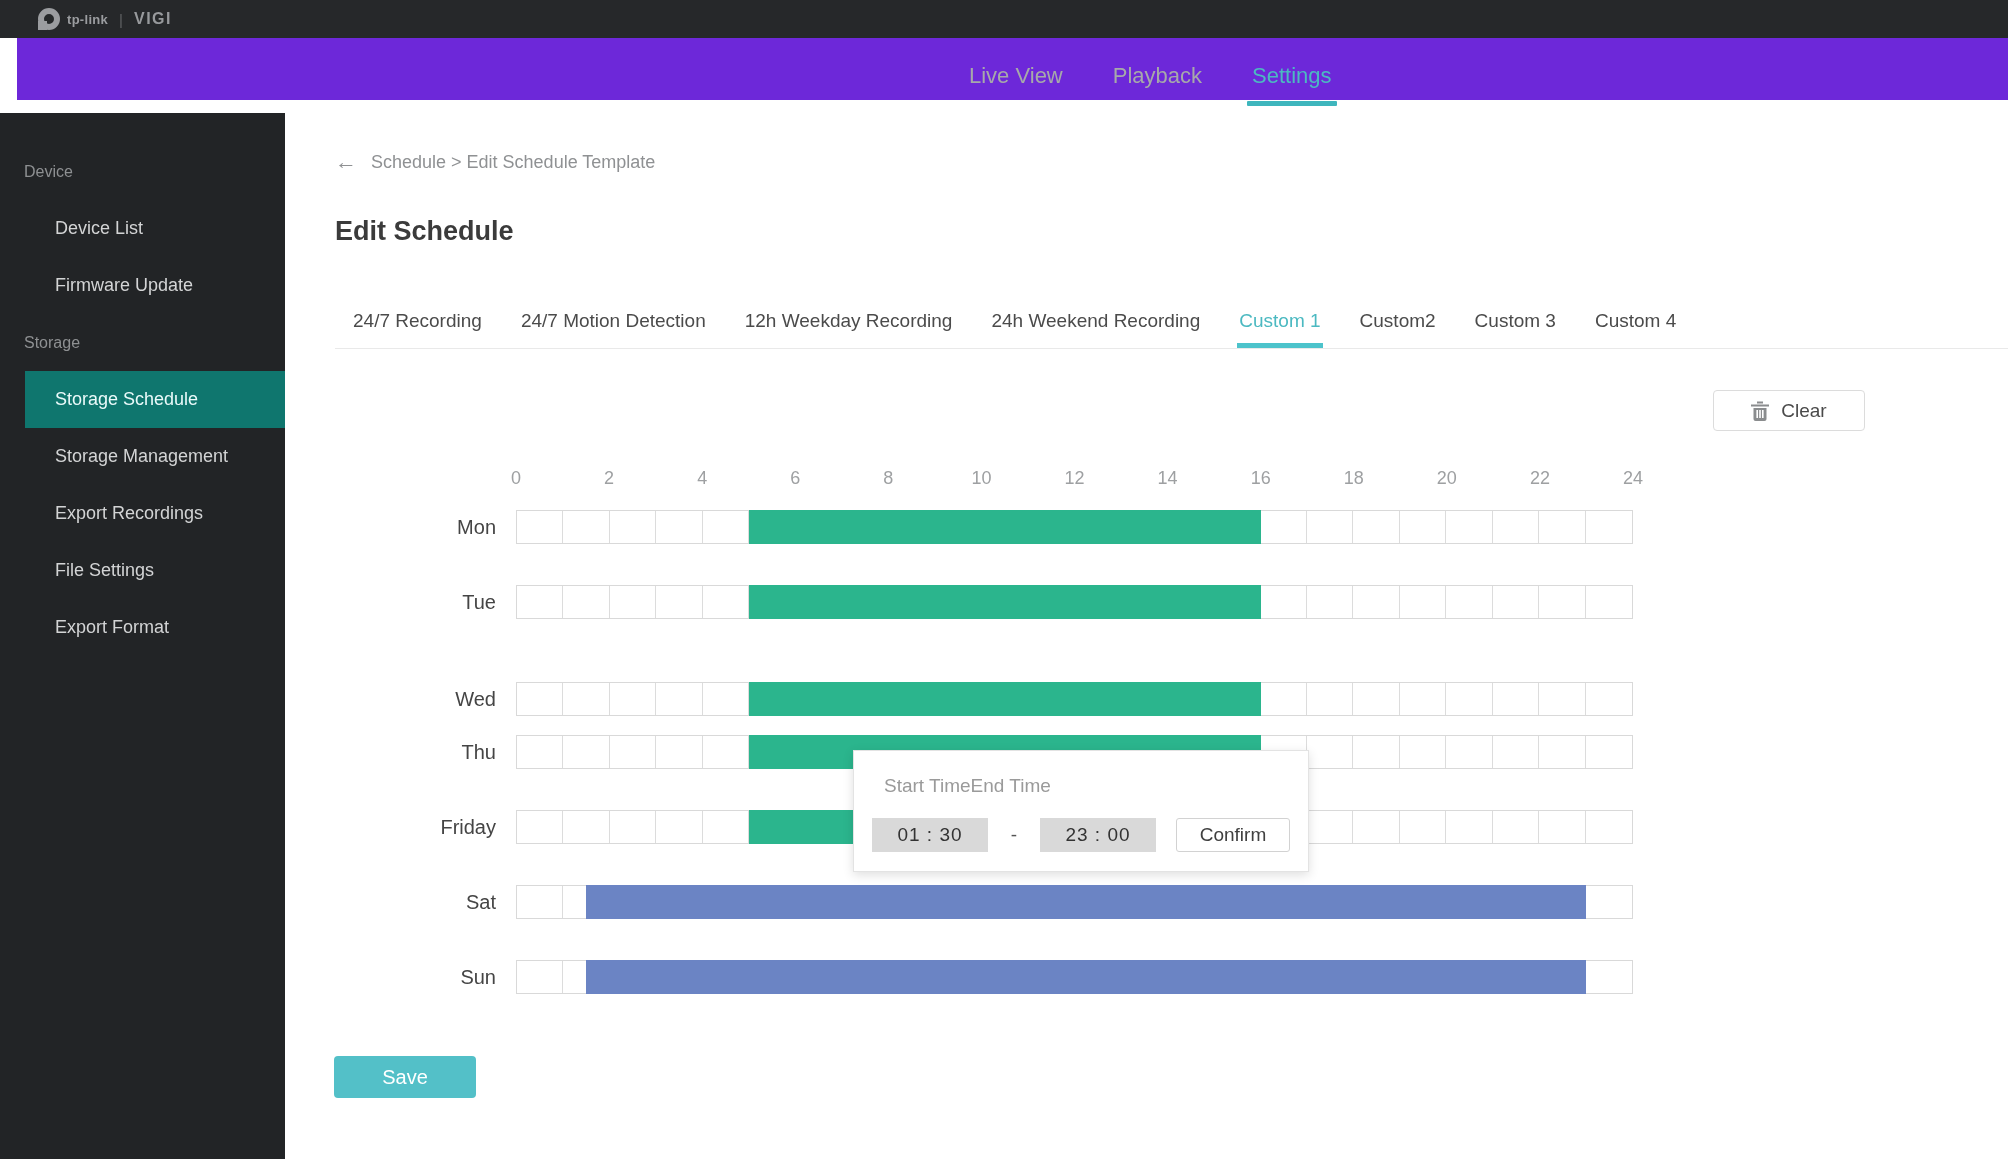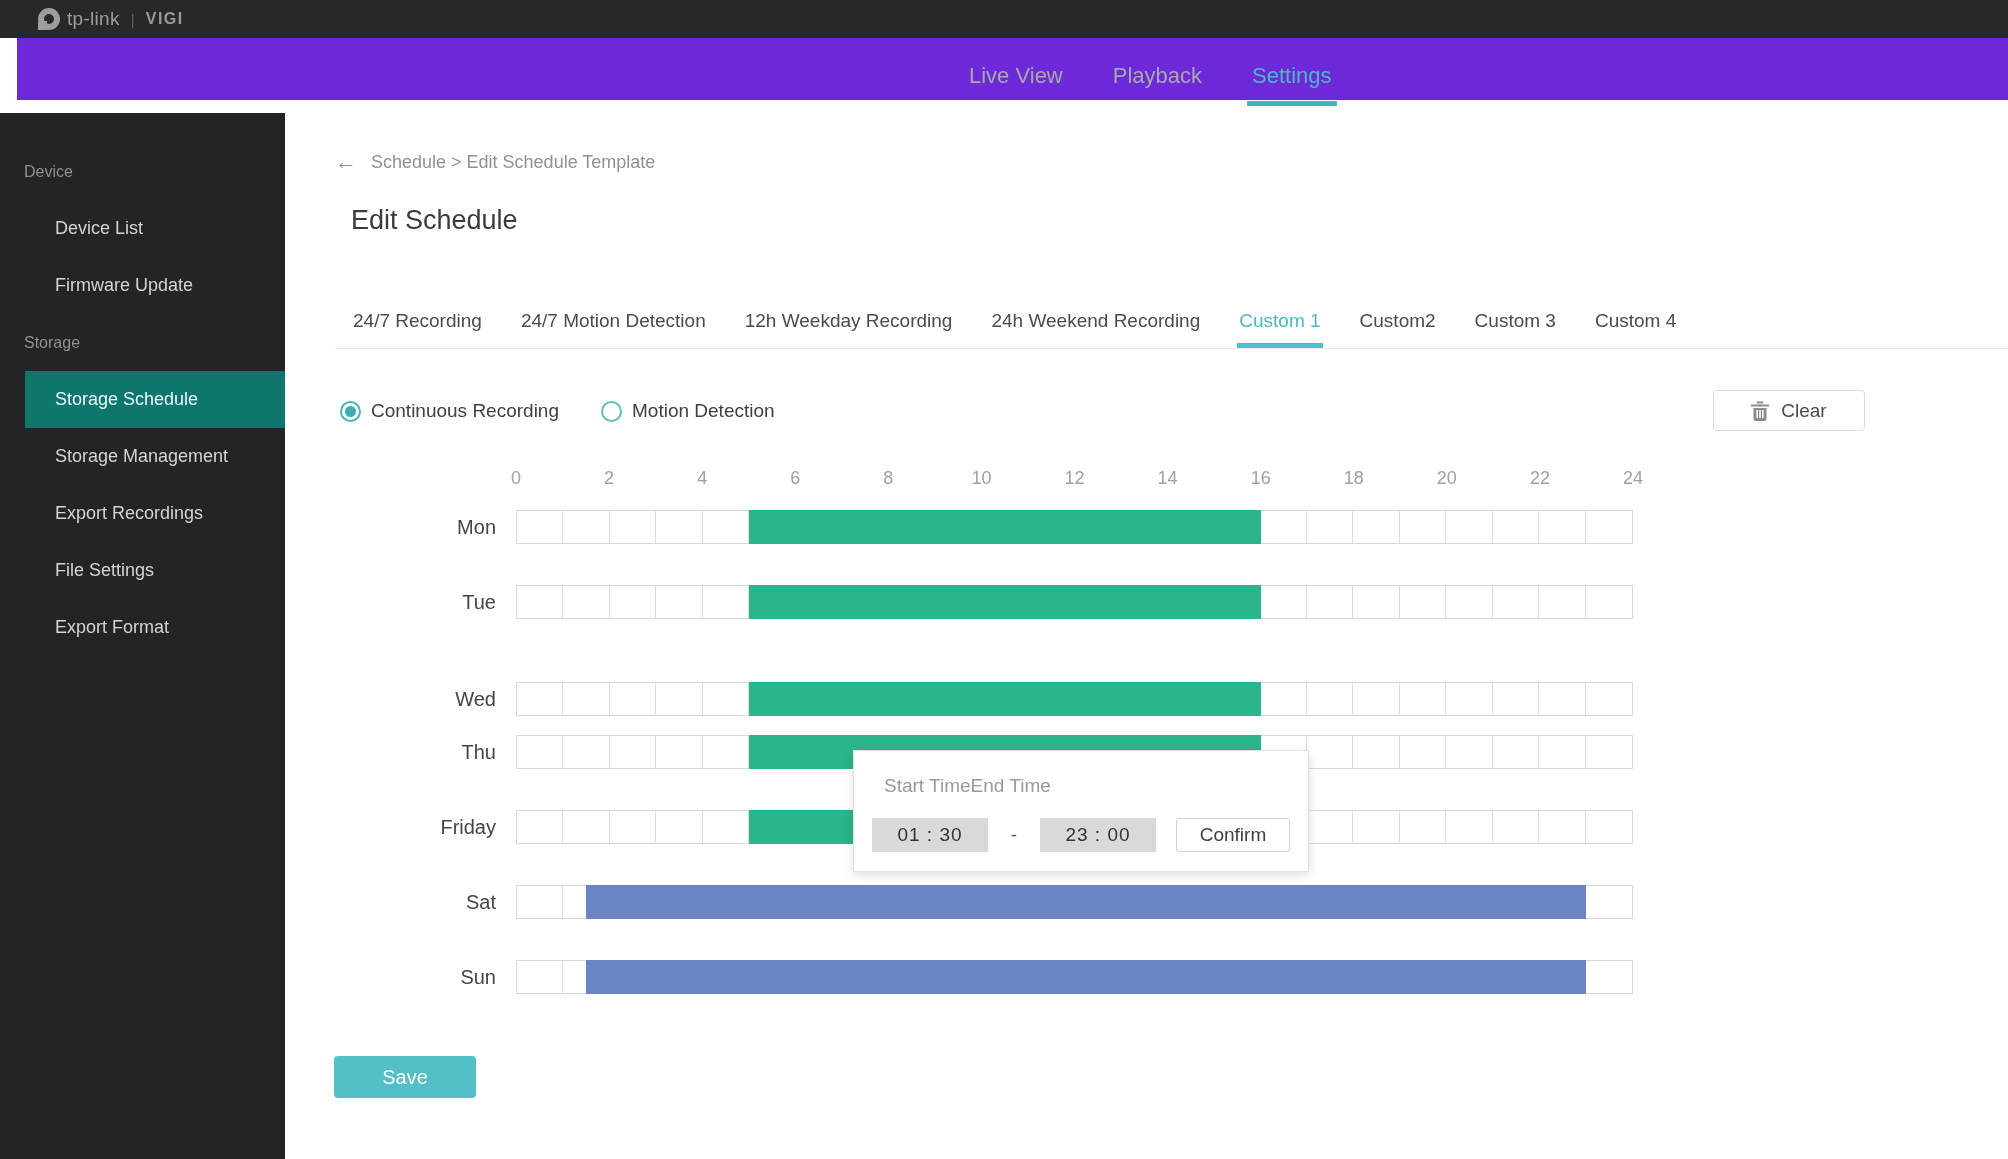--- a/index.html
+++ b/index.html
@@ -15,21 +15,21 @@
   }
   .brand { display:flex; align-items:center; gap:7px; }
   .brand-glyph {
     width:22px; height:22px; border-radius:50%;
     border:6px solid #9b9da0; position:relative;
   }
   .brand-glyph::after {
     content:""; position:absolute; left:-6px; bottom:-6px;
     width:9px; height:9px; background:#9b9da0;
   }
-  .brand-name { color:#9b9da0; font-size:19px; font-weight:normal; letter-spacing:0.3px; }
+  .brand-name { color:#9b9da0; font-size:13px; font-weight:bold; letter-spacing:0.3px; }
   .brand-divider { color:#606265; font-size:15px; margin:0 4px; font-weight:normal; }
   .brand-product { color:#97999c; font-size:16px; font-weight:bold; letter-spacing:1.5px; }
 
   .navbar {
     position:absolute; left:17px; top:38px; width:2008px; height:62px;
     background:#6d28d9;
   }
   .nav-items {
     position:absolute; left:950px; top:0; height:75px;
     display:flex; align-items:center; gap:46px;
@@ -59,22 +59,22 @@
   
   .content { position:absolute; left:285px; top:113px; width:1723px; height:1046px; background:#fff; }
 
   .breadcrumb {
     position:absolute; left:50px; top:38px; display:flex; align-items:center; gap:14px;
     color:#8f9193; font-size:18px; cursor:pointer;
   }
   .back-arrow { font-size:22px; color:#8f9193; line-height:1; }
 
   .page-title {
-    position:absolute; left:50px; top:92px;
-    color:#3b3b3b; font-size:27px; font-weight:400;margin-left:16px;
+    position:absolute; left:50px; top:103px;
+    color:#3b3b3b; font-size:27px; font-weight:700;
   }
 
   .tabs {
     position:absolute; left:50px; right:0; top:181px; height:55px;
     border-bottom:1px solid #e9e9e9;
   }
   .tabs-inner { display:flex; gap:39px; margin-left:18px; height:100%; align-items:flex-end; }
   .tab {
     color:#4b4b4b; font-size:19px; padding-bottom:16px; cursor:pointer; position:relative;
     white-space:nowrap;
@@ -210,30 +210,20 @@
         <div class="tab">24/7 Motion Detection</div>
         <div class="tab">12h Weekday Recording</div>
         <div class="tab">24h Weekend Recording</div>
         <div class="tab active">Custom 1</div>
         <div class="tab">Custom2</div>
         <div class="tab">Custom 3</div>
         <div class="tab">Custom 4</div>
       </div>
   </div>
 
-  <div class="mode-row" id="mode-row">
-      <div class="radio-group">
-        <span class="radio checked"></span>
-        <span class="radio-label">Continuous Recording</span>
-      </div>
-      <div class="radio-group">
-        <span class="radio unchecked"></span>
-        <span class="radio-label">Motion Detection</span>
-      </div>
-    </div>
 
   <div class="clear-btn">
     <svg class="trash-icon" viewBox="0 0 18 20">
       <rect x="0" y="3.5" width="18" height="2" fill="#8a8c8e"></rect>
       <rect x="6" y="0.5" width="6" height="2" fill="#8a8c8e"></rect>
       <path d="M2.5 7 H15.5 V18 a2 2 0 0 1 -2 2 H4.5 a2 2 0 0 1 -2 -2 Z" fill="#8a8c8e"></path>
       <rect x="5.4" y="9" width="1.6" height="8" fill="#ffffff"></rect>
       <rect x="8.2" y="9" width="1.6" height="8" fill="#ffffff"></rect>
       <rect x="11" y="9" width="1.6" height="8" fill="#ffffff"></rect>
     </svg>

